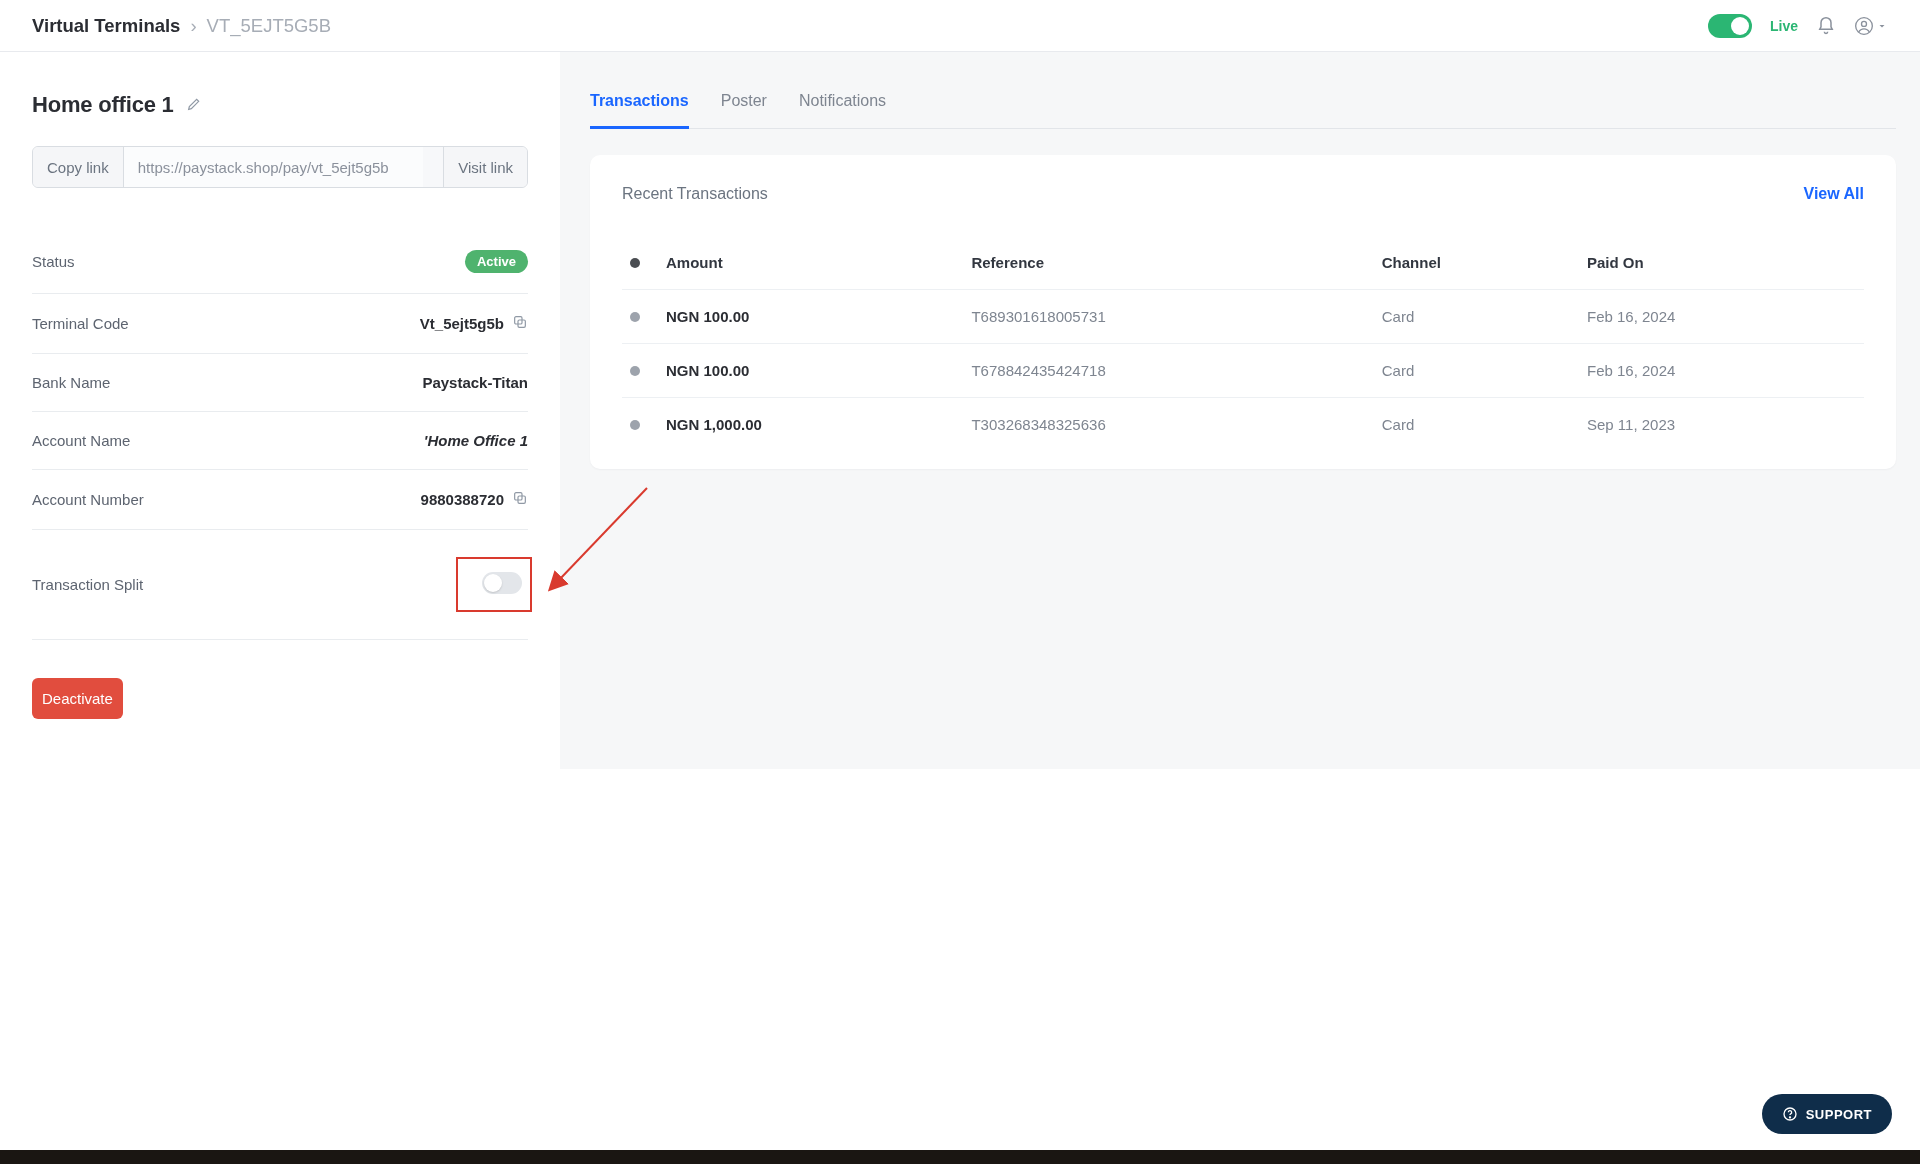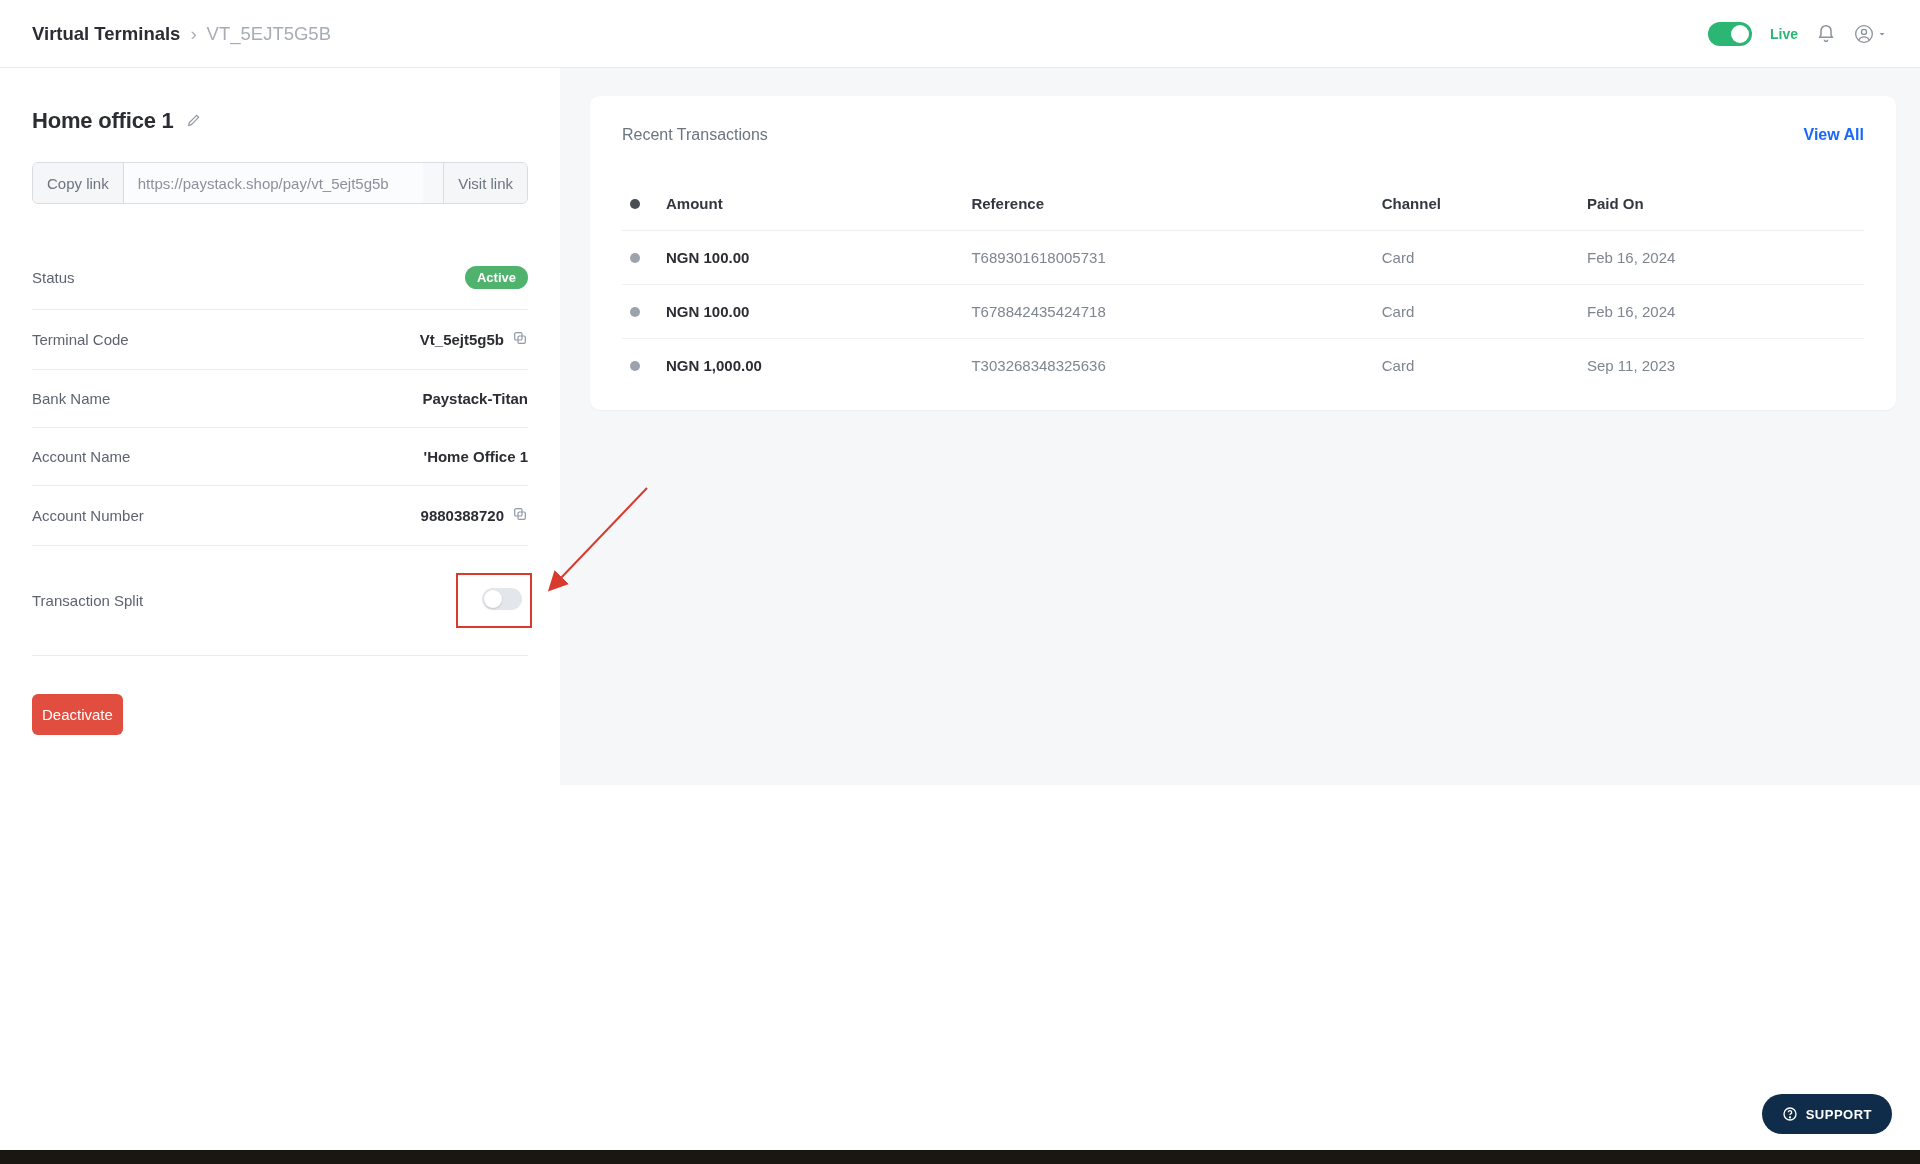--- a/index.html
+++ b/index.html
@@ -3,21 +3,21 @@
 <meta charset="utf-8">
 <style>
 * { box-sizing: border-box; margin: 0; padding: 0; }
 body {
   font-family: -apple-system, BlinkMacSystemFont, "Segoe UI", Helvetica, Arial, sans-serif;
   background: #ffffff;
   color: #2b2d33;
   font-size: 15px;
 }
 .topbar {
-  height: 68px;
+  height: 52px;
   display: flex;
   align-items: center;
   justify-content: space-between;
   padding: 16px 32px;
   border-bottom: 1px solid #e8eaee;
   gap: 32px;
 }
 .breadcrumb {
   display: flex;
   align-items: center;
@@ -280,21 +280,21 @@
               </svg>
           </span>
         </span>
       </div>
       <div class="detail-row">
         <span class="label">Bank Name</span>
         <span class="value" style="font-weight:600;">Paystack-Titan</span>
       </div>
       <div class="detail-row">
         <span class="label">Account Name</span>
-        <span class="value" style="font-weight:600;">'Home Office 1</span>
+        <span class="value" style="font-weight:600;font-style:italic;">'Home Office 1</span>
       </div>
       <div class="detail-row">
         <span class="label">Account Number</span>
         <span class="value">
           <span>9880388720</span>
           <span class="copy-icon">
             <svg viewBox="0 0 24 24" fill="none" stroke="currentColor" stroke-width="1.8">
                 <rect x="9" y="9" width="11" height="11" rx="2"></rect>
                 <rect x="4" y="4" width="11" height="11" rx="2"></rect>
               </svg>
@@ -306,20 +306,25 @@
         <span class="split-highlight">
           <span class="mini-toggle" style="display:inline-block;"><span class="knob"></span></span>
         </span>
       </div>
     </div>
 
     <button class="deactivate-btn">Deactivate</button>
   </div>
 
   <div class="right-pane">
+    <div class="tabs">
+      <div class="tab active">Transactions</div>
+      <div class="tab">Poster</div>
+      <div class="tab">Notifications</div>
+    </div>
 
     <div class="card">
       <div class="card-head">
         <span class="h">Recent Transactions</span>
         <span class="link">View All</span>
       </div>
 
       <table class="tx">
         <thead>
           <tr>

